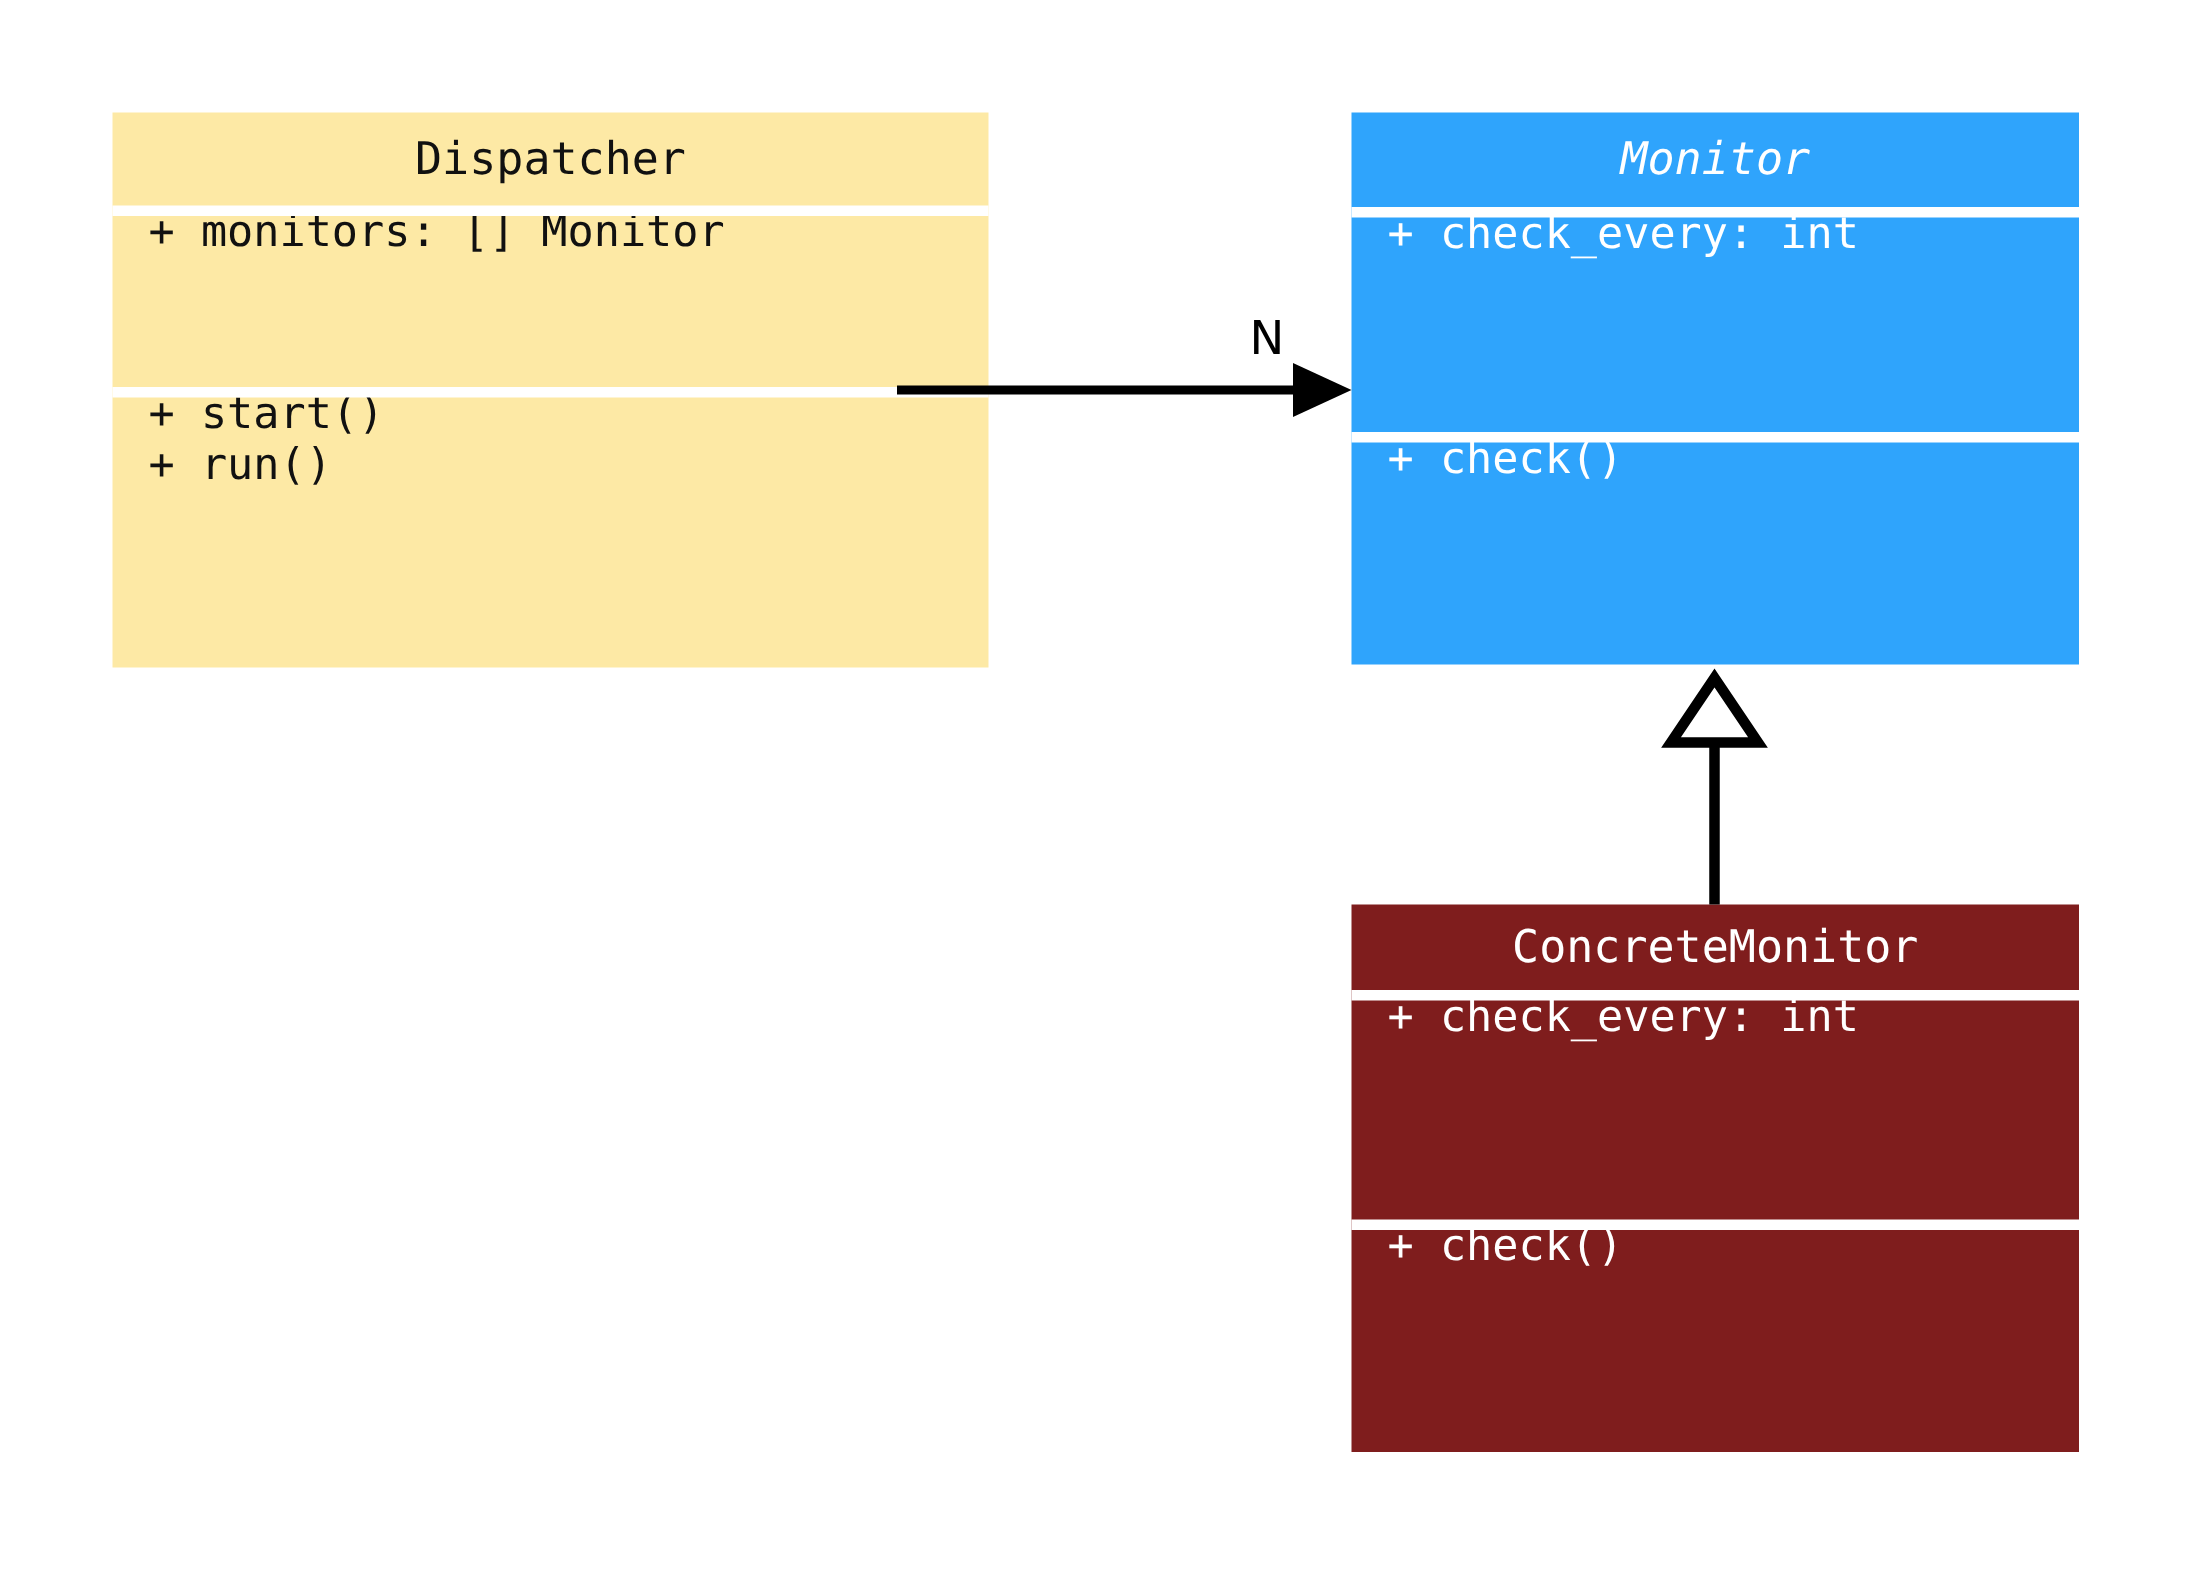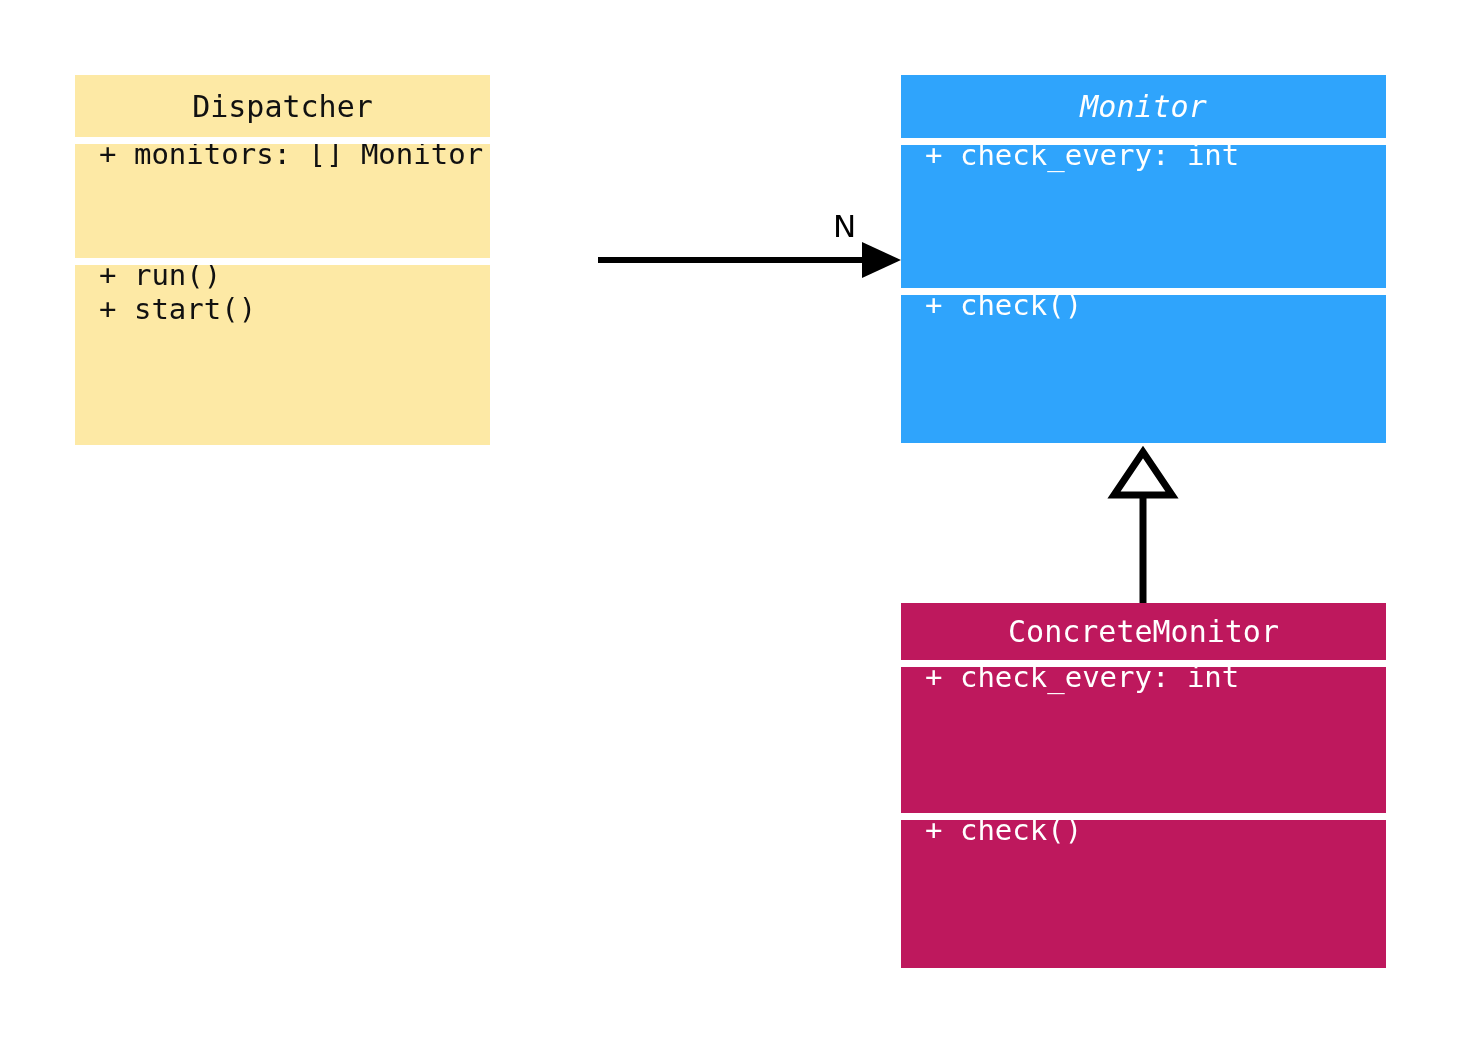--- a/index.html
+++ b/index.html
@@ -61,21 +61,21 @@
     position: absolute;
     left: 0;
     width: 100%;
     background: #ffffff;
   }
 
   
   #dispatcher-class {
     left: 75px;
     top: 75px;
-    width: 415px;
+    width: 584px;
     height: 370px;
     background: #fde9a5;
     color: #111111;
   }
   #dispatcher-class .uml-header { height: 62px; }
   #dispatcher-class .d1 { top: 62px;  height: 7px; }
   #dispatcher-class .d2 { top: 183px; height: 7px; }
   #dispatcher-header-compartment { height: 62px; }
   #dispatcher-attrs-compartment { height: 121px; }
   #dispatcher-methods-compartment { height: 187px; }
@@ -95,21 +95,21 @@
   #monitor-header-compartment { height: 63px; }
   #monitor-attrs-compartment { height: 150px; }
   #monitor-methods-compartment { height: 155px; }
 
   
   #concrete-monitor-class {
     left: 901px;
     top: 603px;
     width: 485px;
     height: 365px;
-    background: #be185d;
+    background: #7f1d1d;
     color: #ffffff;
   }
   #concrete-monitor-class .uml-header { height: 57px; }
   #concrete-monitor-class .d1 { top: 57px;  height: 7px; }
   #concrete-monitor-class .d2 { top: 210px; height: 7px; }
   #concrete-header-compartment { height: 57px; }
   #concrete-attrs-compartment { height: 153px; }
   #concrete-methods-compartment { height: 155px; }
 
   
@@ -140,22 +140,22 @@
 
   <div class="uml-class" id="dispatcher-class">
 
     <div class="uml-header" id="dispatcher-header-compartment">Dispatcher</div>
 
     <div class="uml-compartment" id="dispatcher-attrs-compartment">
       <div class="member-line">+ monitors: [] Monitor</div>
     </div>
 
     <div class="uml-compartment" id="dispatcher-methods-compartment">
+      <div class="member-line">+ start()</div>
       <div class="member-line">+ run()</div>
-      <div class="member-line">+ start()</div>
     </div>
 
     <div class="divider d1"></div>
     <div class="divider d2"></div>
   </div>
 
   <div class="uml-class" id="monitor-class">
 
     <div class="uml-header" id="monitor-header-compartment">Monitor</div>
 

